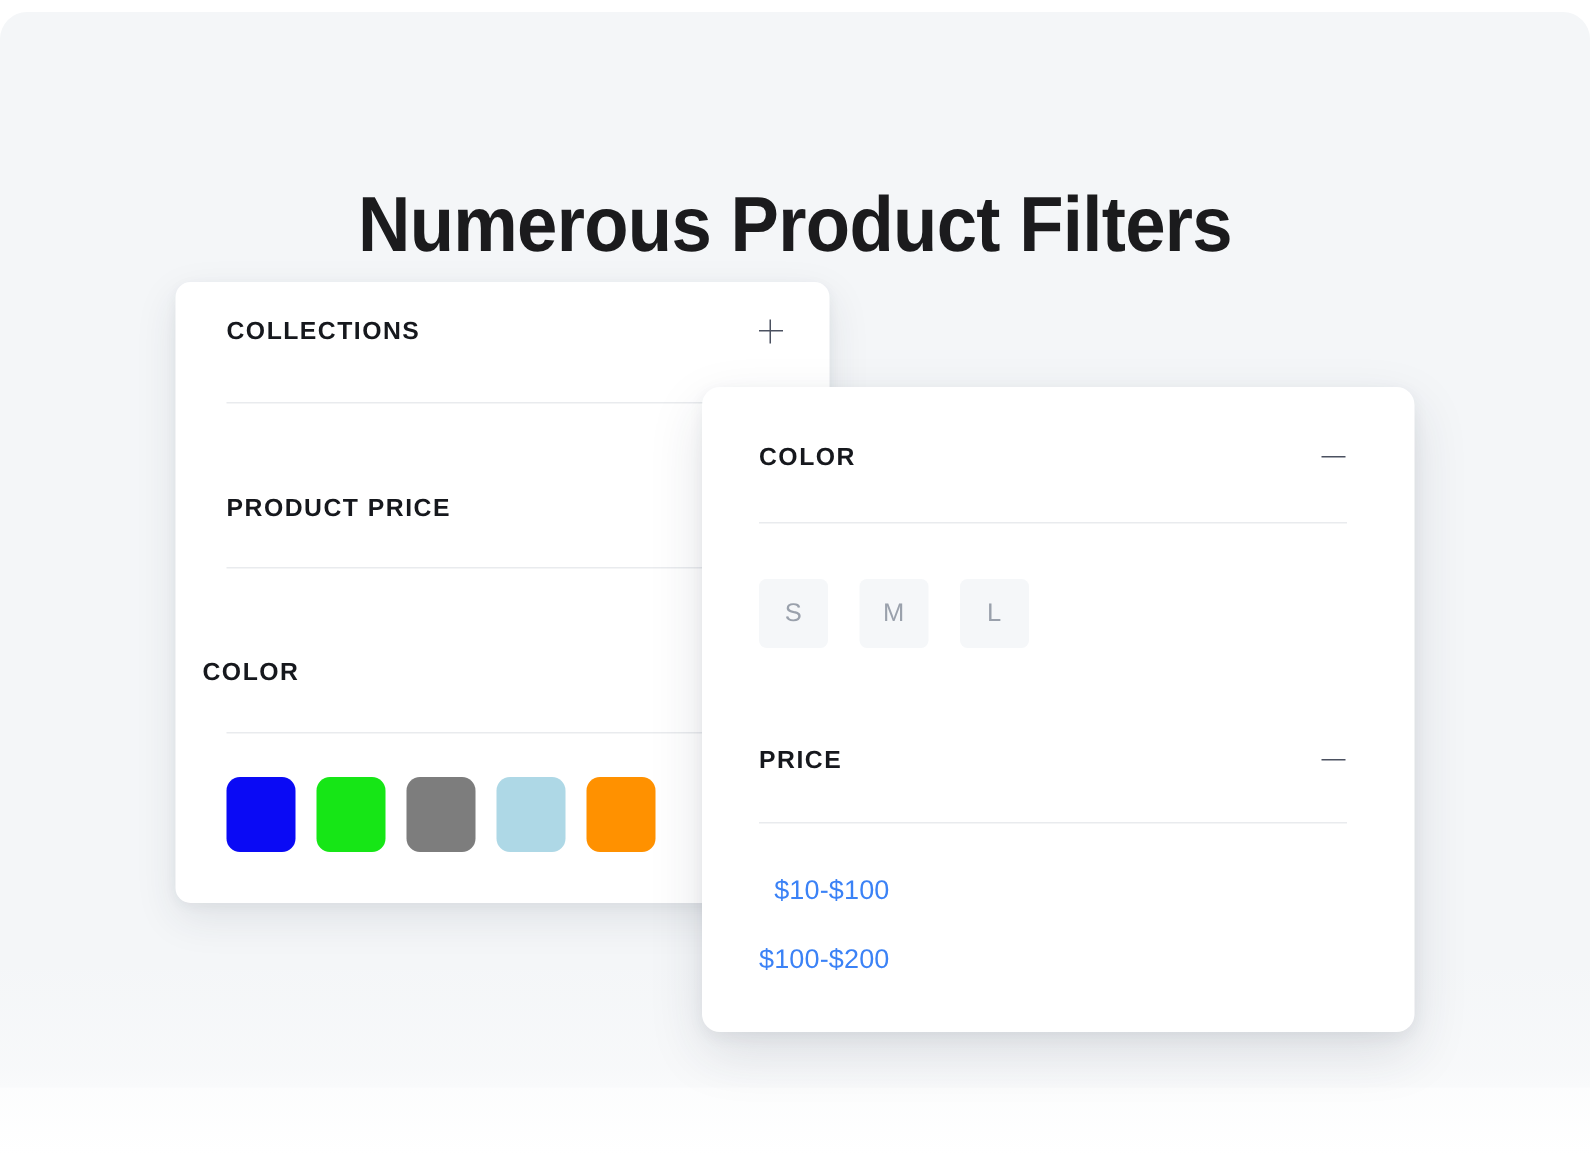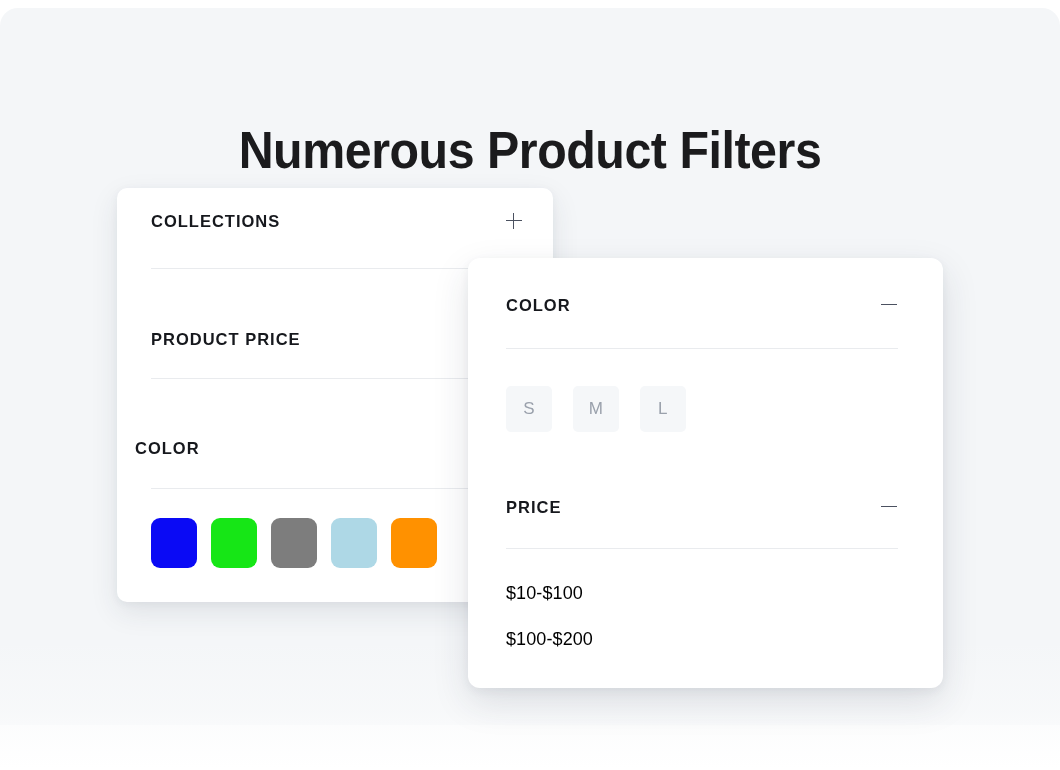--- a/index.html
+++ b/index.html
@@ -162,24 +162,25 @@
     font-family: "Liberation Sans Narrow", "Liberation Sans", "DejaVu Sans", sans-serif;
     font-size: 17px;
     font-weight: 400;
     color: #9aa1ac;
     letter-spacing: 0.4px;
   }
   .price-option {
     font-family: "Liberation Sans Narrow", "Liberation Sans", "DejaVu Sans", sans-serif;
     font-size: 18px;
     font-weight: 400;
-    color: #000000;
+    color: #3b82f6;
     line-height: 46px;
     white-space: nowrap;
     letter-spacing: 0.1px;
+    text-align: right;
   }
 </style>
 </head>
 <body>
 
 <div id="stage">
 
   <div class="bg-panel"></div>
 
   <h1 class="page-title">Numerous Product Filters</h1>

